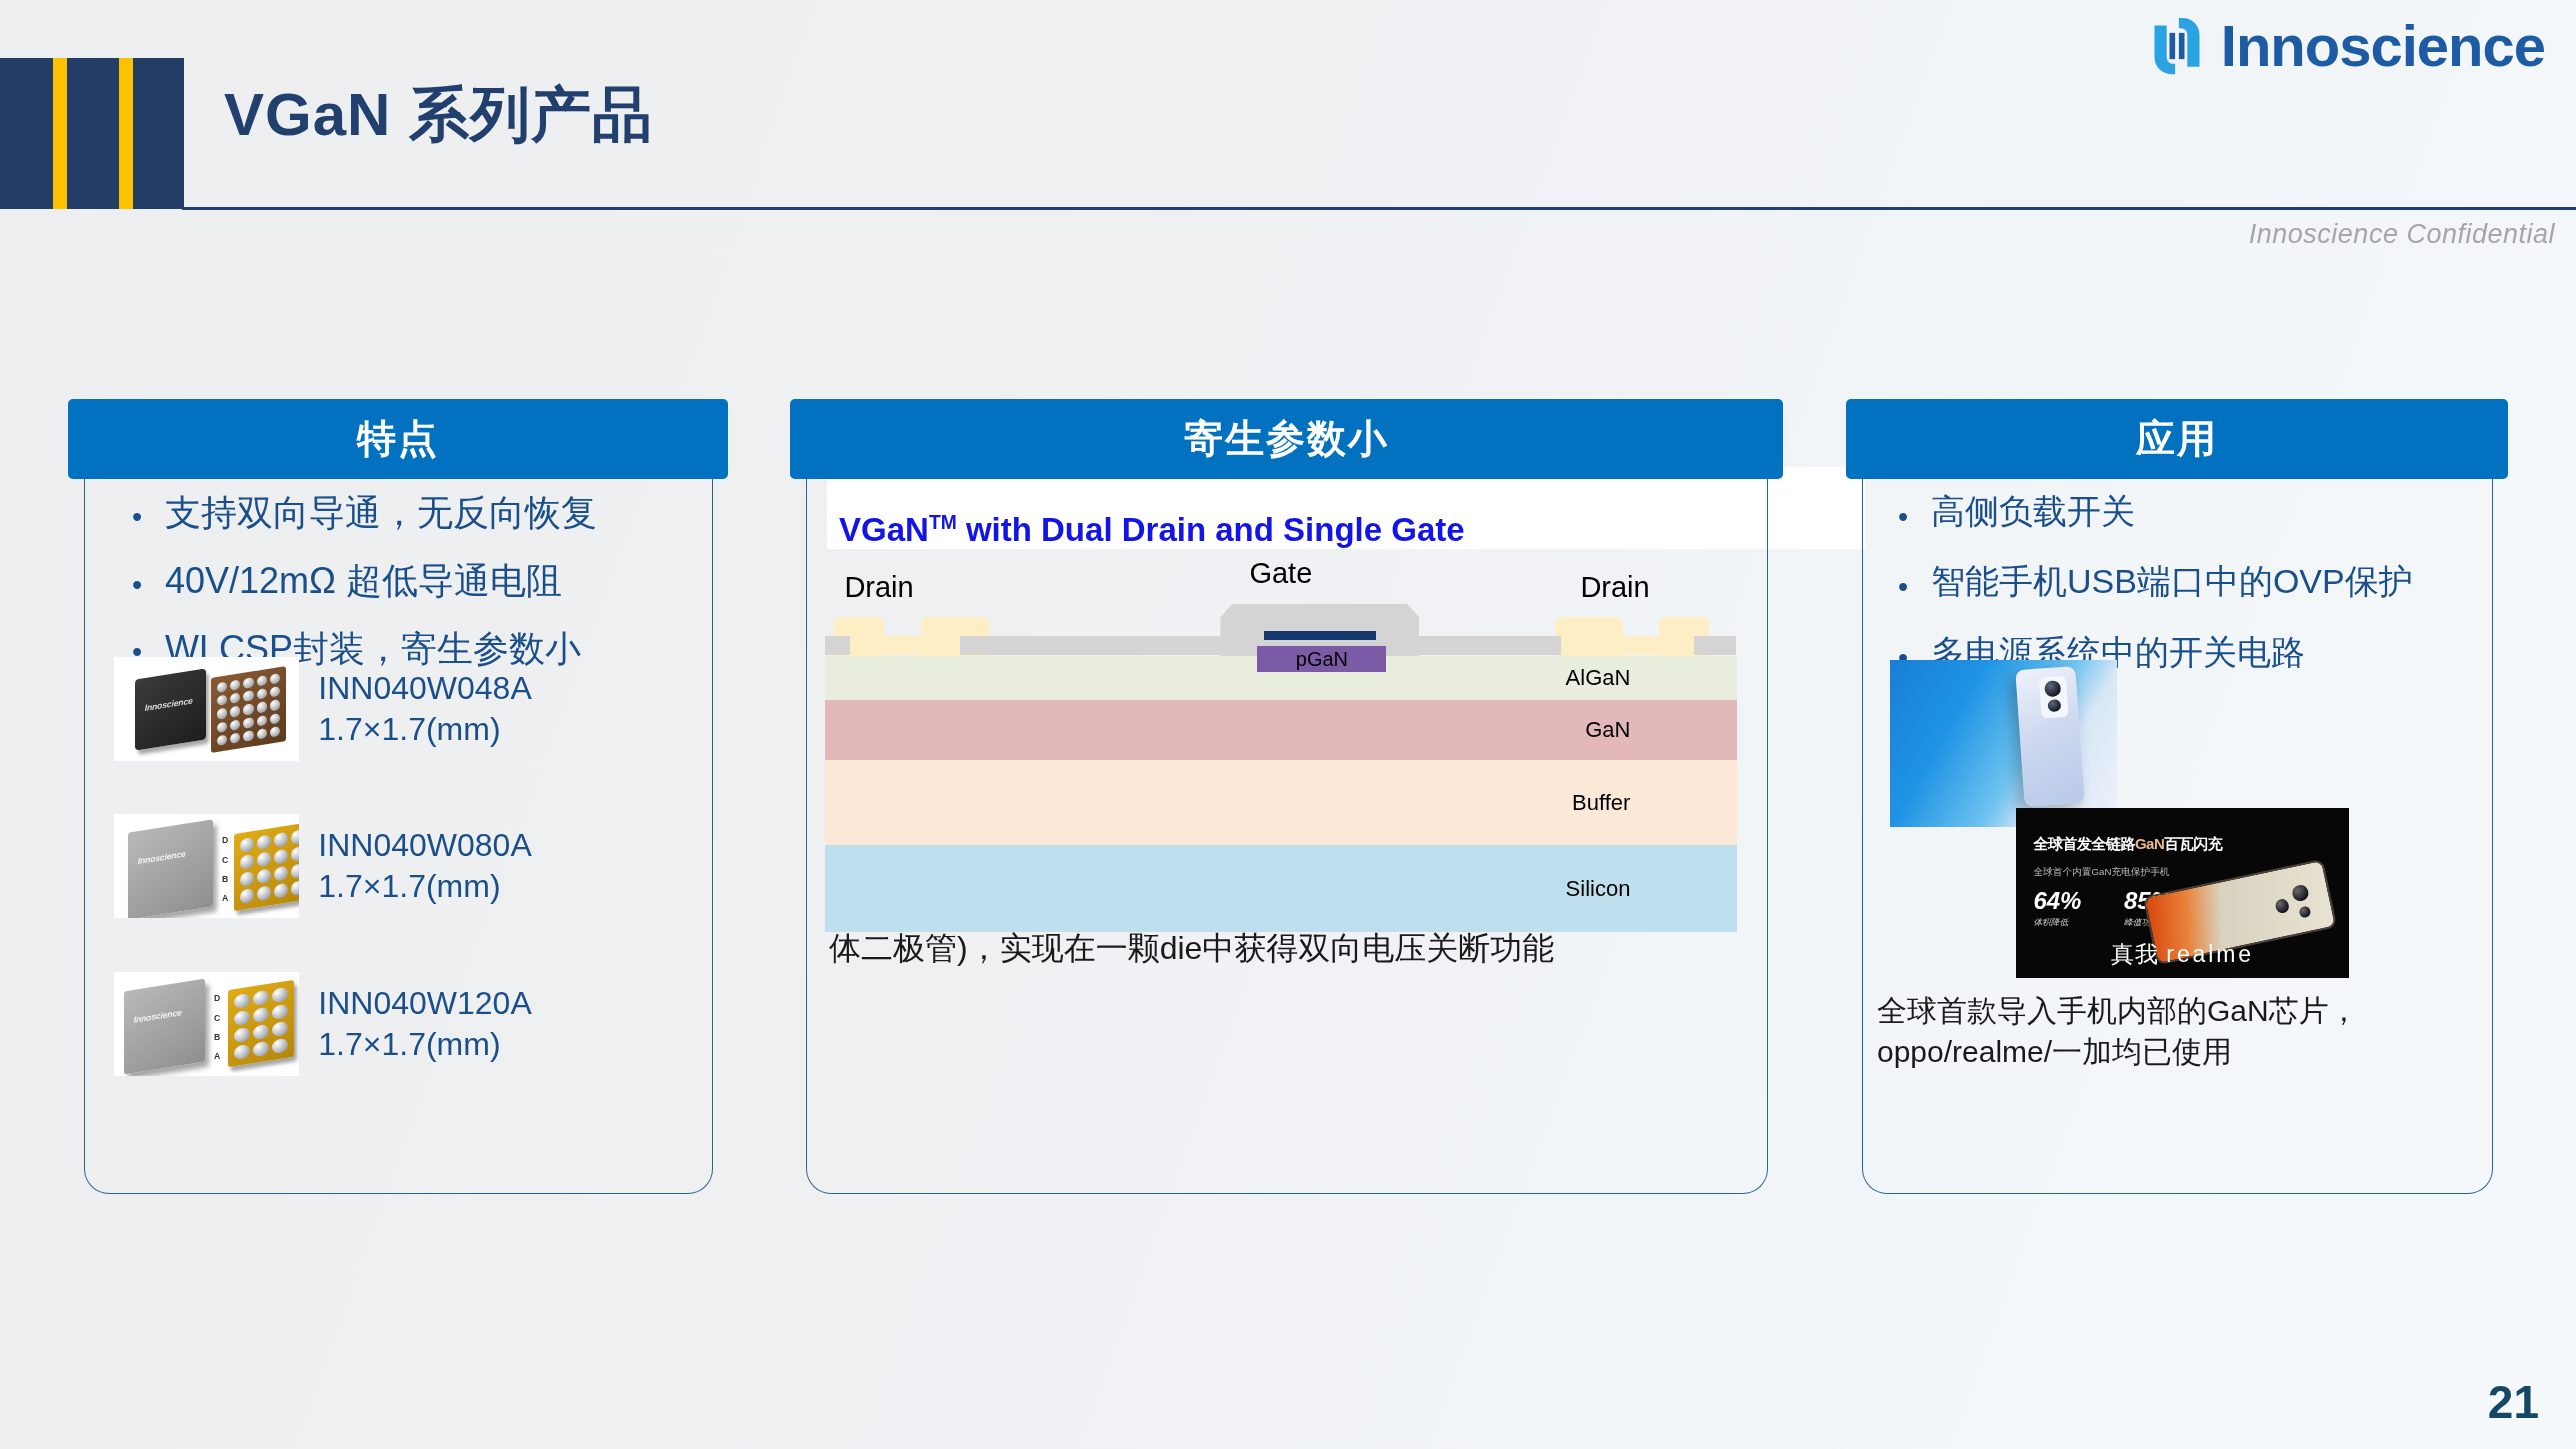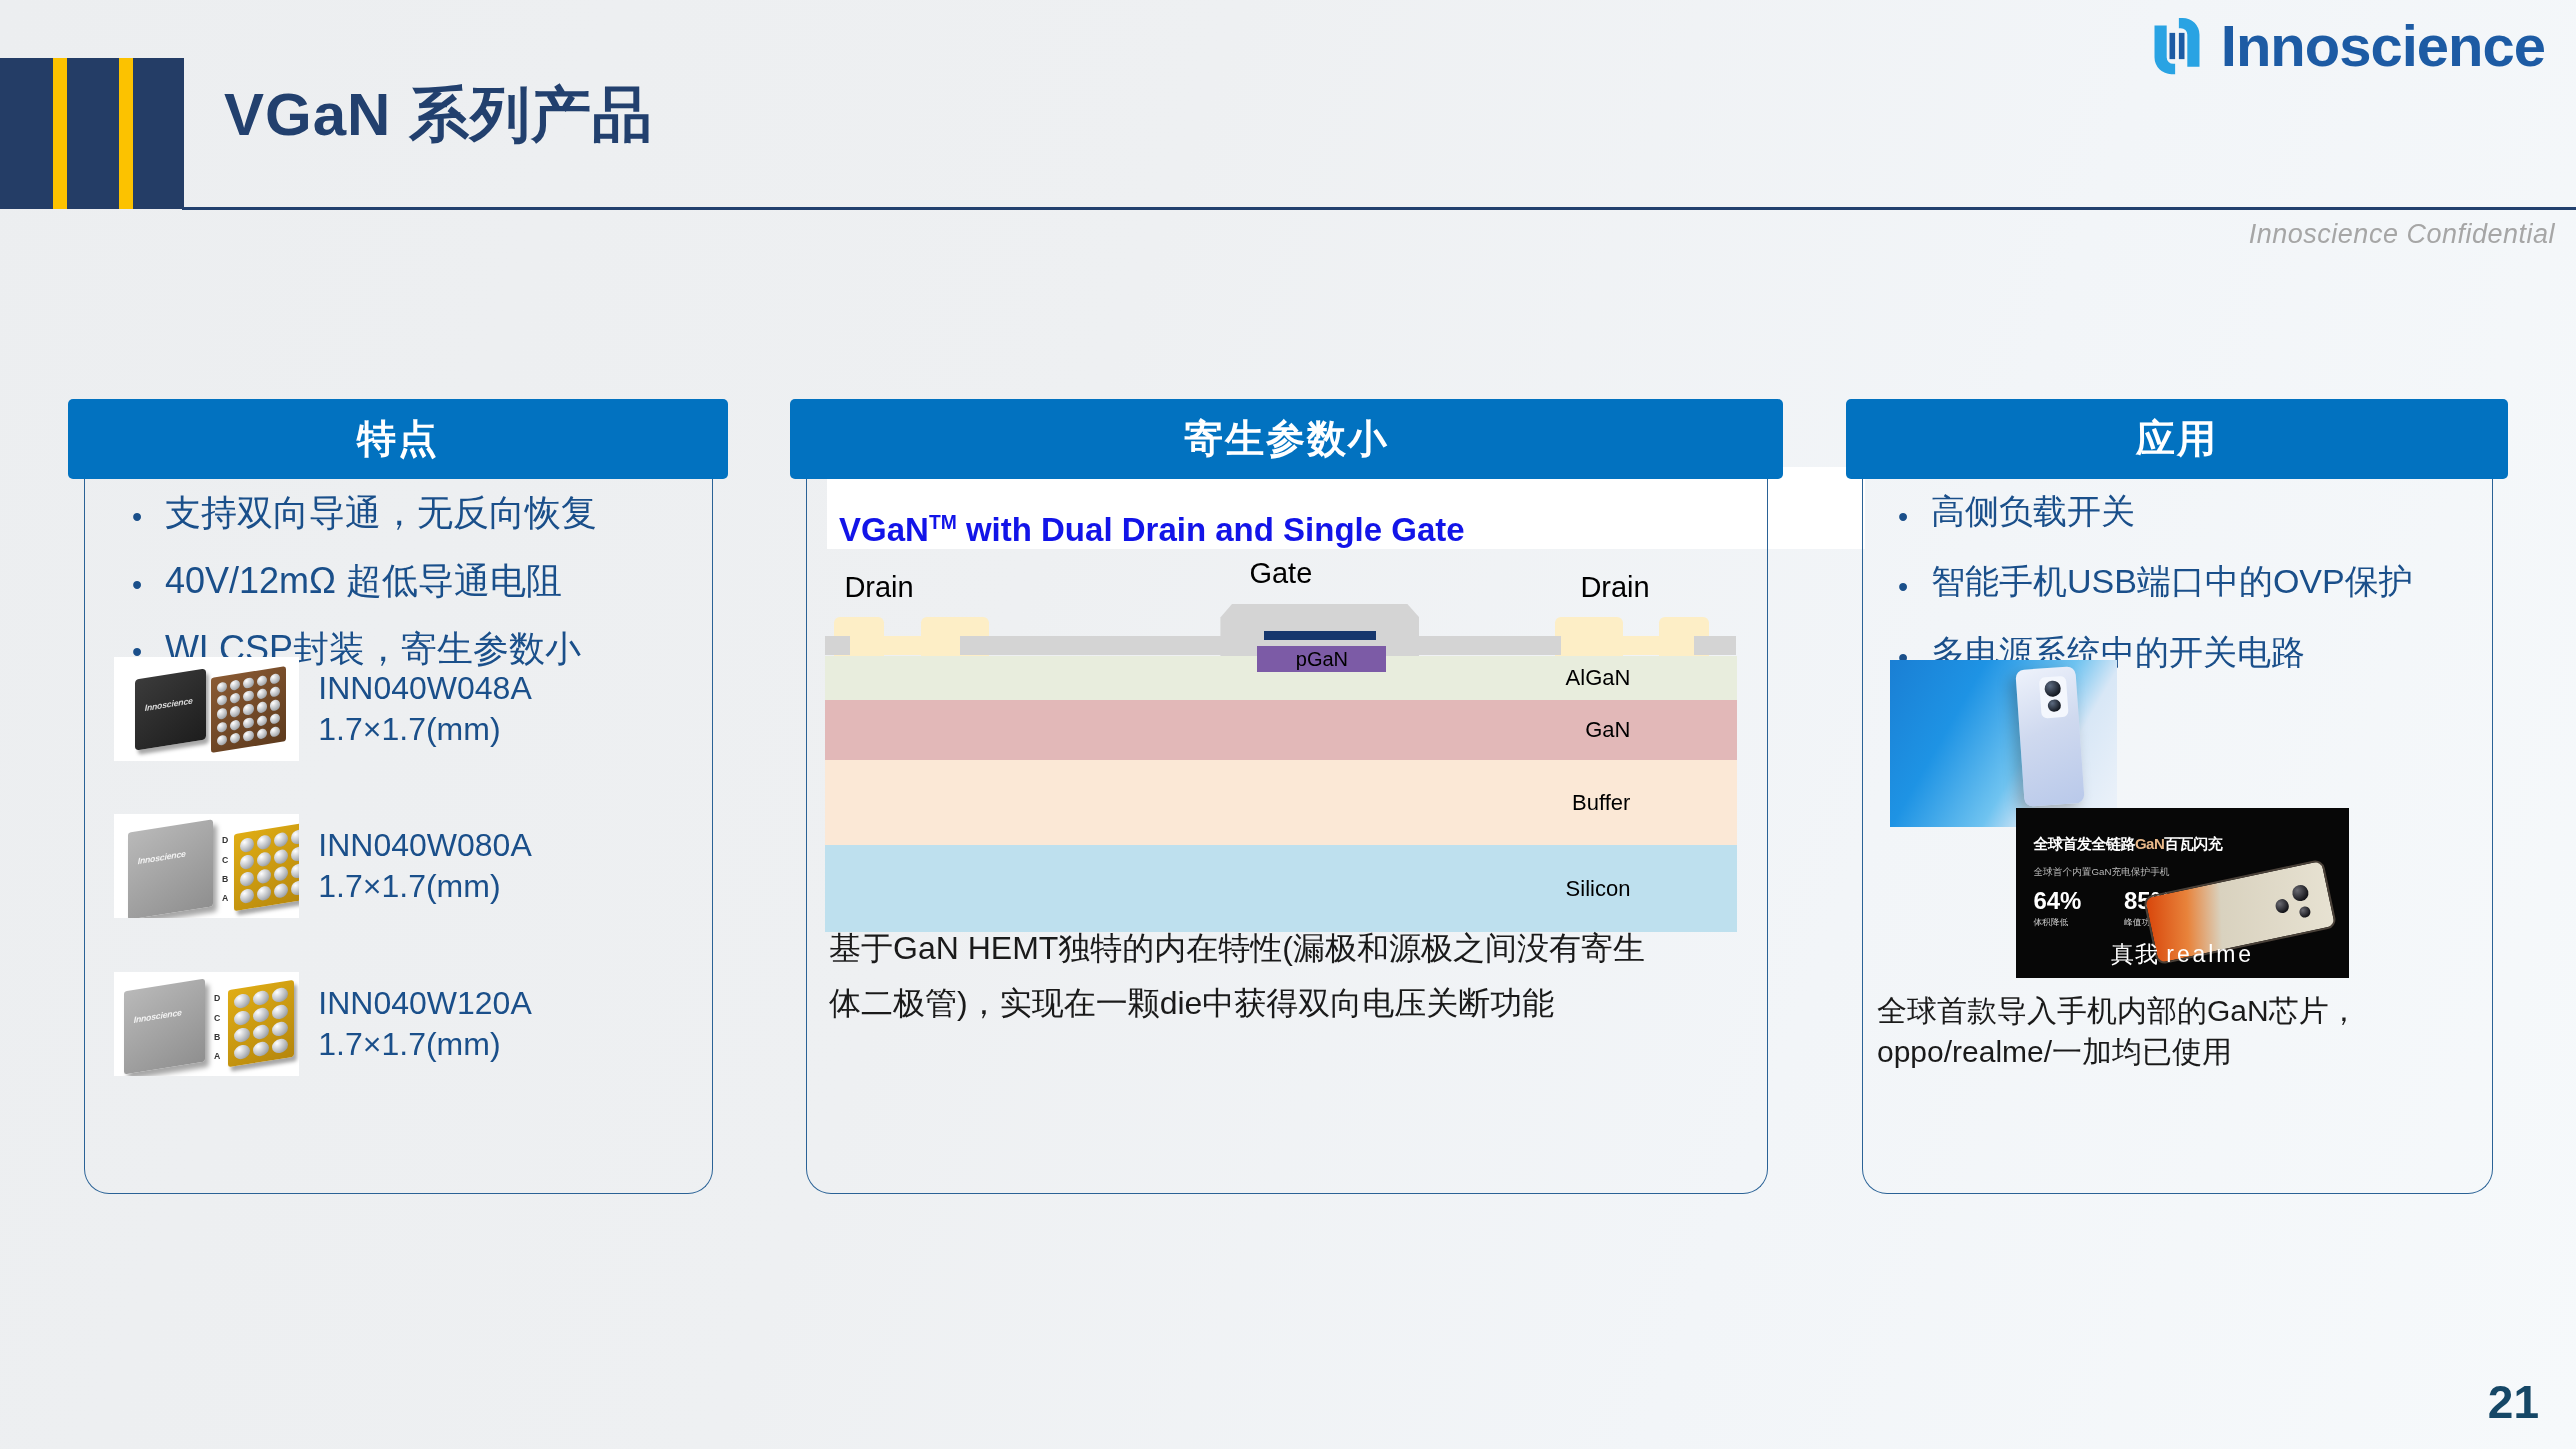--- a/index.html
+++ b/index.html
@@ -195,21 +195,21 @@
   }
   #realme-head {
     position: absolute; left: 17.4px; top: 27px; font-size: 15px; font-weight: bold;
     color: #ffffff; white-space: nowrap; letter-spacing: -0.5px;
   }
   #realme-head .gan { color: #e9b98a; }
   #realme-sub {
     position: absolute; left: 17.4px; top: 58px; font-size: 9.7px; color: #b9b9b9;
     white-space: nowrap;
   }
-  .stat { position: absolute; color: #ffffff; }
+  .stat { position: absolute; color: #ffffff; font-style: italic; }
   .stat-num { font-size: 24px; font-weight: bold; line-height: 1; }
   .stat-cap { font-size: 8.7px; color: #cfcfcf; margin-top: 3.9px; white-space: nowrap; }
   #stat-1 { left: 17.4px; top: 81px; }
   #stat-2 { left: 108px; top: 81px; }
   #realme-phone {
     position: absolute; right: 17.4px; bottom: 31px; width: 184px; height: 70px;
     background: linear-gradient(100deg,#d8450a 0%, #e8833b 22%, #d9d2bf 40%, #e7e2d2 100%);
     border-radius: 9.7px; transform: rotate(-12deg);
     border: 2.9px solid #4a4139;
   }
@@ -428,21 +428,20 @@
       <div id="pgan"></div>
       <div id="pgan-label">pGaN</div>
     </div>
 
     <div class="terminal-label" style="left:37px;  top:5.8px;">Drain</div>
     <div class="terminal-label" style="left:442px; top:-7.7px;">Gate</div>
     <div class="terminal-label" style="left:773px; top:5.8px;">Drain</div>
   </div>
 
   <div id="desc-text">
-    <div>基于GaN HEMT独特的内在特性(漏极和源极之间没有寄生</div>
     <div>体二极管)，实现在一颗die中获得双向电压关断功能</div>
   </div>
 </div>
 
 <div class="card" id="card-apps">
   <div class="card-body"></div>
   <div class="card-head">应用</div>
 
   <div class="bullets" id="apps-bullets">
     <div class="bullet-row">

